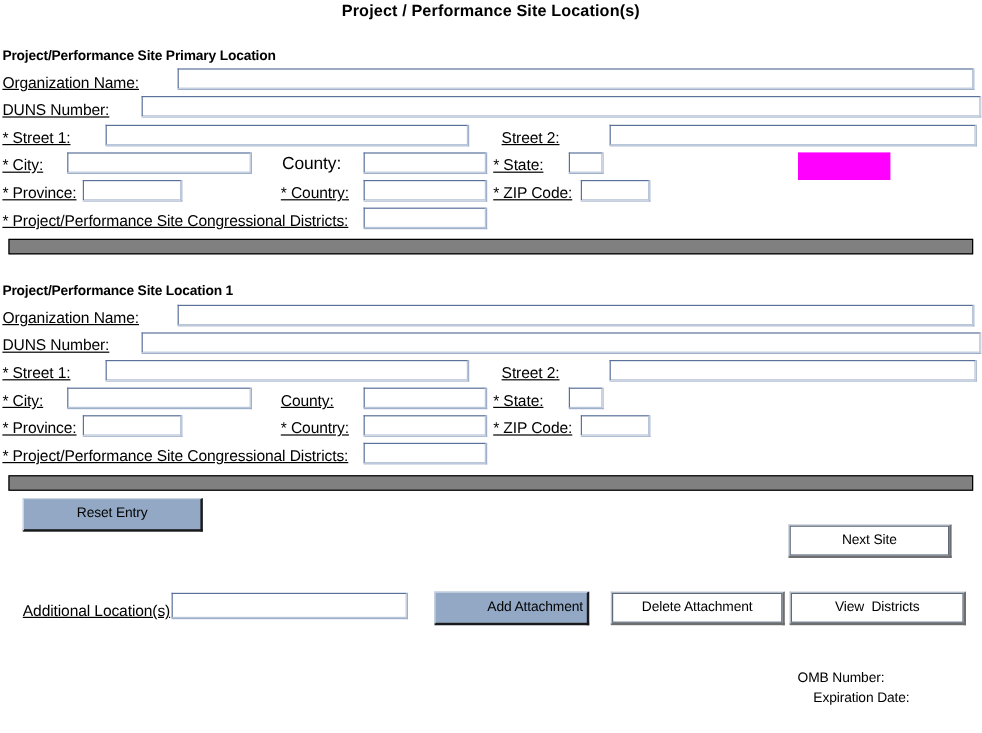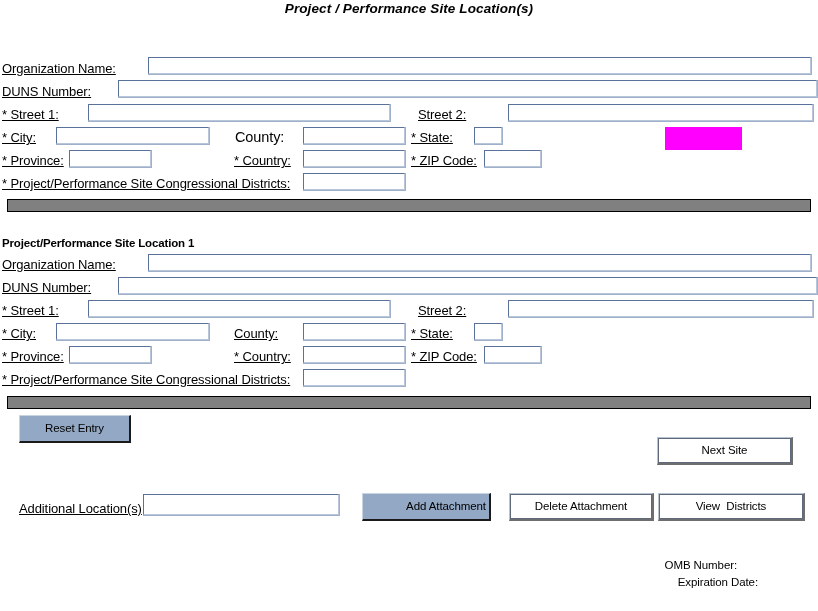--- a/index.html
+++ b/index.html
@@ -26,21 +26,20 @@
 
   
   .page-title {
     top: 1px;
     left: 0;
     width: 818px;
     text-align: center;
     font-size: 13.5px;
     font-weight: bold;
     letter-spacing: 0.1px;
-    font-style: italic;
   }
 
   
   .section-heading {
     font-size: 11.5px;
     font-weight: bold;
     white-space: nowrap;
     letter-spacing: -0.15px;
   }
 
@@ -150,20 +149,21 @@
     letter-spacing: -0.1px;
   }
 </style>
 </head>
 <body>
 
 <div id="page">
 
   <div class="abs page-title">Project / Performance Site Location(s)</div>
 
+  <div class="abs section-heading" style="top:41px; left:2px;">Project/Performance Site Primary Location</div>
 
   <div class="abs lbl" style="top:62px; left:2px;">Organization Name:</div>
   <div class="fld-wrap" style="top:57px; left:148px; width:664px; height:18px;">
     <input class="fld" type="text" value="" style="">
   </div>
 
   <div class="abs lbl" style="top:85px; left:2px;">DUNS Number:</div>
   <div class="fld-wrap" style="top:80px; left:118px; width:700px; height:18px;">
     <input class="fld" type="text" value="" style="">
   </div>
@@ -267,21 +267,21 @@
     <input class="fld" type="text" value="" style="">
   </div>
 
   <div class="abs lbl" style="top:373px; left:2px;">* Project/Performance Site Congressional Districts:</div>
   <div class="fld-wrap" style="top:369px; left:303px; width:103px; height:18px;">
     <input class="fld" type="text" value="" style="">
   </div>
 
   <div class="abs sep-bar" style="top:396px; left:7px; width:804px; height:13px;"></div>
 
-  <div class="abs btn btn-filled" style="top:415px; left:19px; width:112px; height:28px;">Reset Entry</div>
+  <div class="abs btn btn-filled" style="top:415px; left:19px; width:150px; height:28px;">Reset Entry</div>
 
   <div class="abs btn btn-plain" style="top:437px; left:657px; width:136px; height:28px;">
     <span class="btn-plain-inner">Next Site</span>
   </div>
 
   <div class="abs lbl" style="top:502px; left:2px;margin-left:17px;">Additional Location(s)</div>
   <div class="fld-wrap" style="top:494px; left:143px; width:197px; height:22px;">
     <input class="fld" type="text" value="" style="">
   </div>
 

